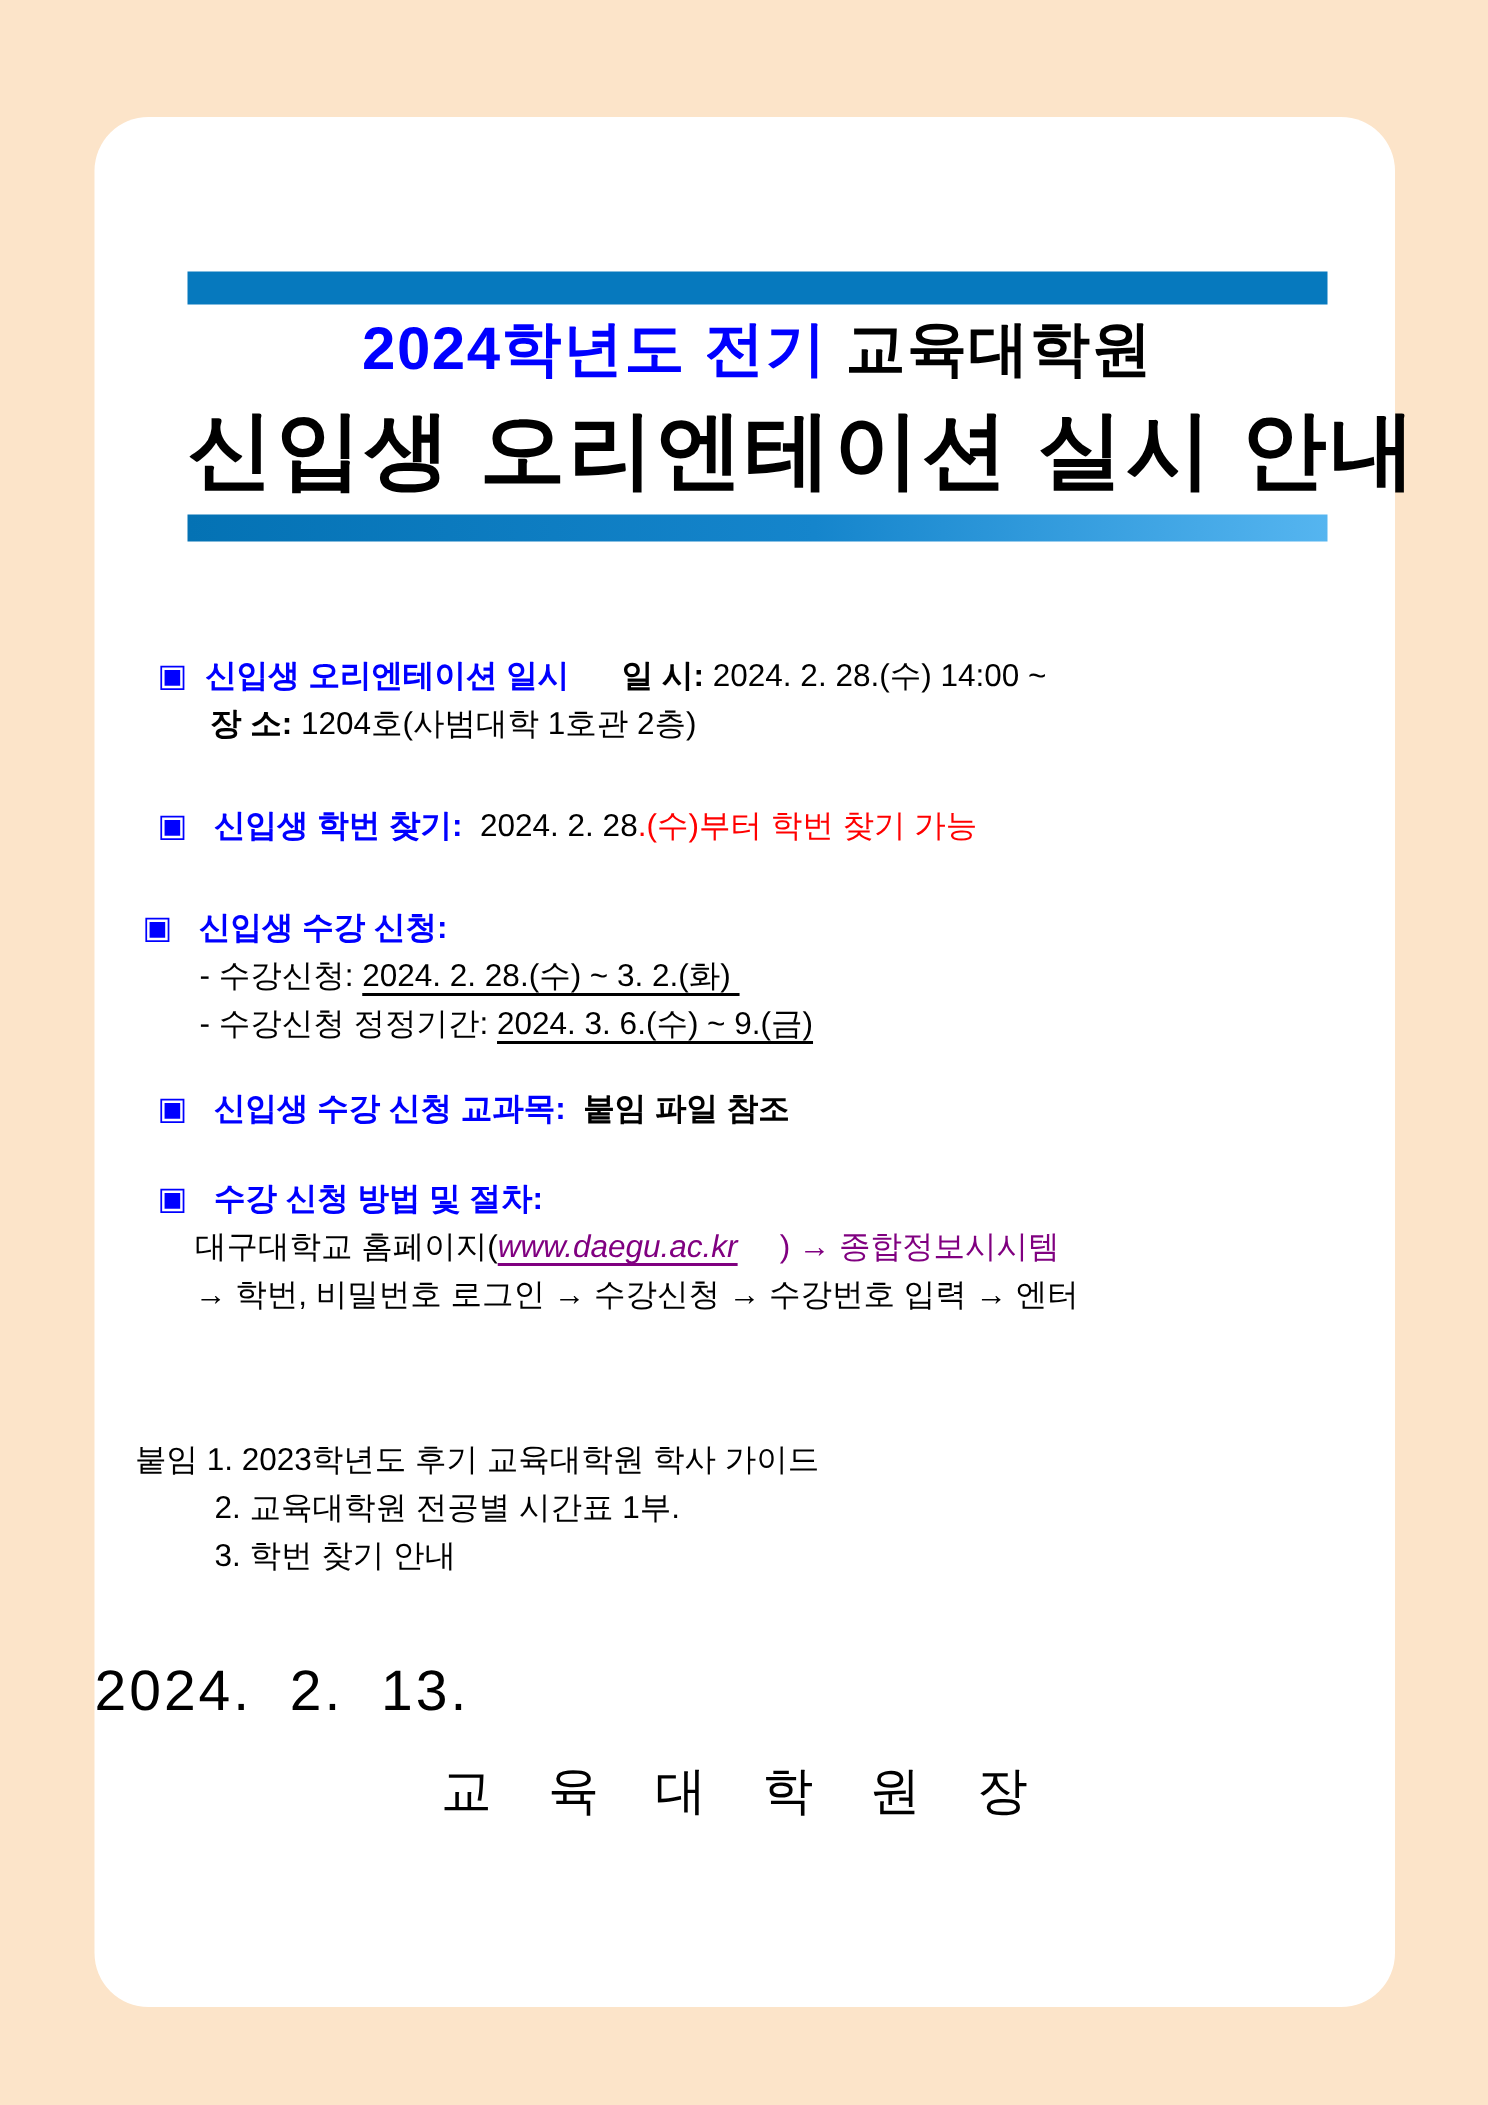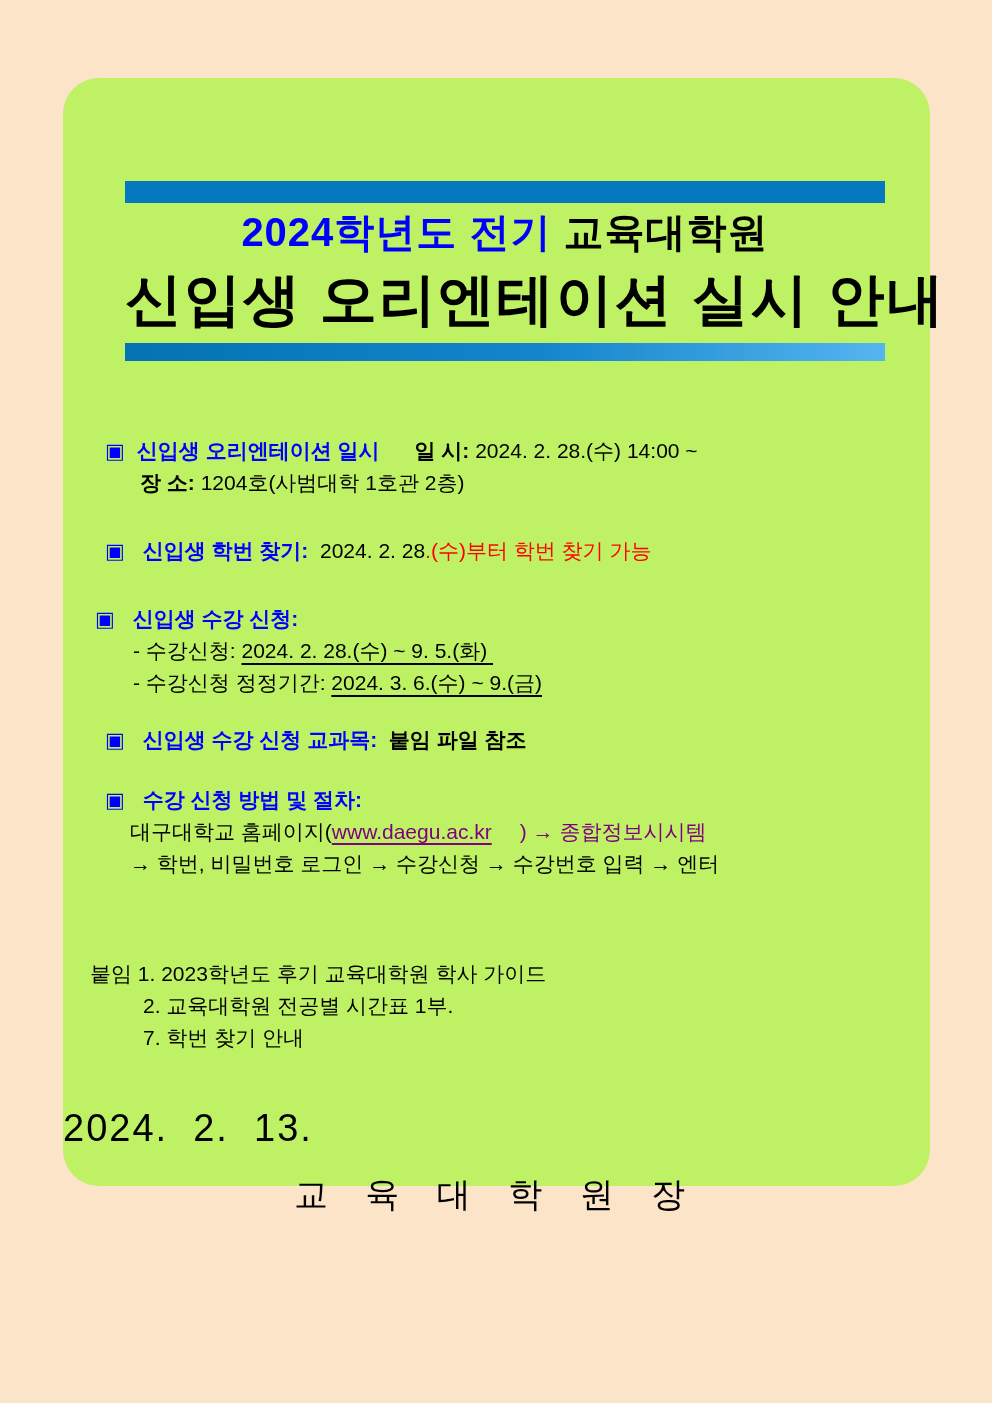--- a/index.html
+++ b/index.html
@@ -4,43 +4,43 @@
 <style>
   html,body{margin:0;padding:0;}
   body{
     width:992px;height:1403px;
     background:#FCE4C9;
     font-family:"Liberation Sans","DejaVu Sans",sans-serif;
     position:relative;
   }
   .card{
     position:absolute;left:63px;top:78px;
-    width:867px;height:1108px;
-    background:#bef264;border-radius:36px;
+    width:867px;height:1260px;
+    background:#ffffff;border-radius:36px;
   }
   .header{margin:103px 45px 0 62px;width:760px;}
   .bar-top{height:22px;background:#0679BE;}
   .bar-bottom{height:18px;background:linear-gradient(90deg,#0472B4 0%,#1585CC 55%,#55B5F0 100%);margin-top:4px;}
   .title-line1{
     text-align:center;font-size:40px;font-weight:bold;color:#000;
     margin-top:2px;letter-spacing:1px;white-space:pre;
   }
   .title-line1 .blue{color:#0000FF;}
   .title-line2{
     text-align:center;font-size:57px;font-weight:bold;color:#000;
     margin-top:2px;letter-spacing:2px;white-space:pre;margin-bottom:4px;
   }
   .content{font-size:21px;color:#000;line-height:32px;}
   .line{white-space:pre;}
   .bullet{color:#0000FF;font-size:21px;margin-right:12px;}
   .sec-label{color:#0000FF;font-weight:bold;}
   .bold{font-weight:bold;}
   .red{color:#FF0000;font-weight:normal;}
   .uline{text-decoration:underline;text-underline-offset:5px;}
-  .link{color:#800080;text-decoration:underline;text-underline-offset:4px;cursor:pointer;}
+  .link{color:#800080;text-decoration:underline;text-underline-offset:4px;cursor:pointer;font-style:italic;}
   .purple{color:#800080;margin-left:28px;}
   
   .s1-l1{margin-top:74px;margin-left:42px;}
   .s1-l2{margin-left:77px;}
   .s2{margin-top:36px;margin-left:42px;}
   .s3-h{margin-top:36px;margin-left:32px;}
   .s3-a,.s3-b{margin-left:70px;}
   .s4{margin-top:25px;margin-left:42px;}
   .s5-h{margin-top:28px;margin-left:42px;}
   .s5-a,.s5-b{margin-left:67px;}
@@ -67,30 +67,30 @@
   </div>
 
   <div class="content">
 
     <div class="line s1-l1"><span class="bullet">▣</span><span class="sec-label">신입생 오리엔테이션 일시</span><span>      </span><span class="bold">일 시:</span><span> 2024. 2. 28.(수) 14:00 ~</span></div>
     <div class="line s1-l2"><span class="bold">장 소:</span><span> 1204호(사범대학 1호관 2층)</span></div>
 
     <div class="line s2"><span class="bullet">▣</span><span class="sec-label"> 신입생 학번 찾기:</span><span>  2024. 2. 28</span><span class="red">.(수)부터 학번 찾기 가능</span></div>
 
     <div class="line s3-h"><span class="bullet">▣</span><span class="sec-label"> 신입생 수강 신청:</span></div>
-    <div class="line s3-a"><span>- 수강신청: </span><span class="uline">2024. 2. 28.(수) ~ 9. 5.(화) </span></div>
+    <div class="line s3-a"><span>- 수강신청: </span><span class="uline">2024. 2. 28.(수) ~ 3. 2.(화) </span></div>
     <div class="line s3-b"><span>- 수강신청 정정기간: </span><span class="uline">2024. 3. 6.(수) ~ 9.(금)</span></div>
 
     <div class="line s4"><span class="bullet">▣</span><span class="sec-label"> 신입생 수강 신청 교과목:</span><span class="bold">  붙임 파일 참조</span></div>
 
     <div class="line s5-h"><span class="bullet">▣</span><span class="sec-label"> 수강 신청 방법 및 절차:</span></div>
     <div class="line s5-a"><span>대구대학교 홈페이지(</span><span class="link">www.daegu.ac.kr</span><span class="purple">) → 종합정보시시템</span></div>
     <div class="line s5-b">→ 학번, 비밀번호 로그인 → 수강신청 → 수강번호 입력 → 엔터</div>
 
     <div class="line att att-first">붙임 1. 2023학년도 후기 교육대학원 학사 가이드</div>
     <div class="line att att-sub">2. 교육대학원 전공별 시간표 1부.</div>
-    <div class="line att att-sub">7. 학번 찾기 안내</div>
+    <div class="line att att-sub">3. 학번 찾기 안내</div>
 
     <div class="date-line">2024.  2.  13.</div>
     <div class="sig-line">교 육 대 학 원 장</div>
 
   </div>
 </div>
 
 </body></html>

